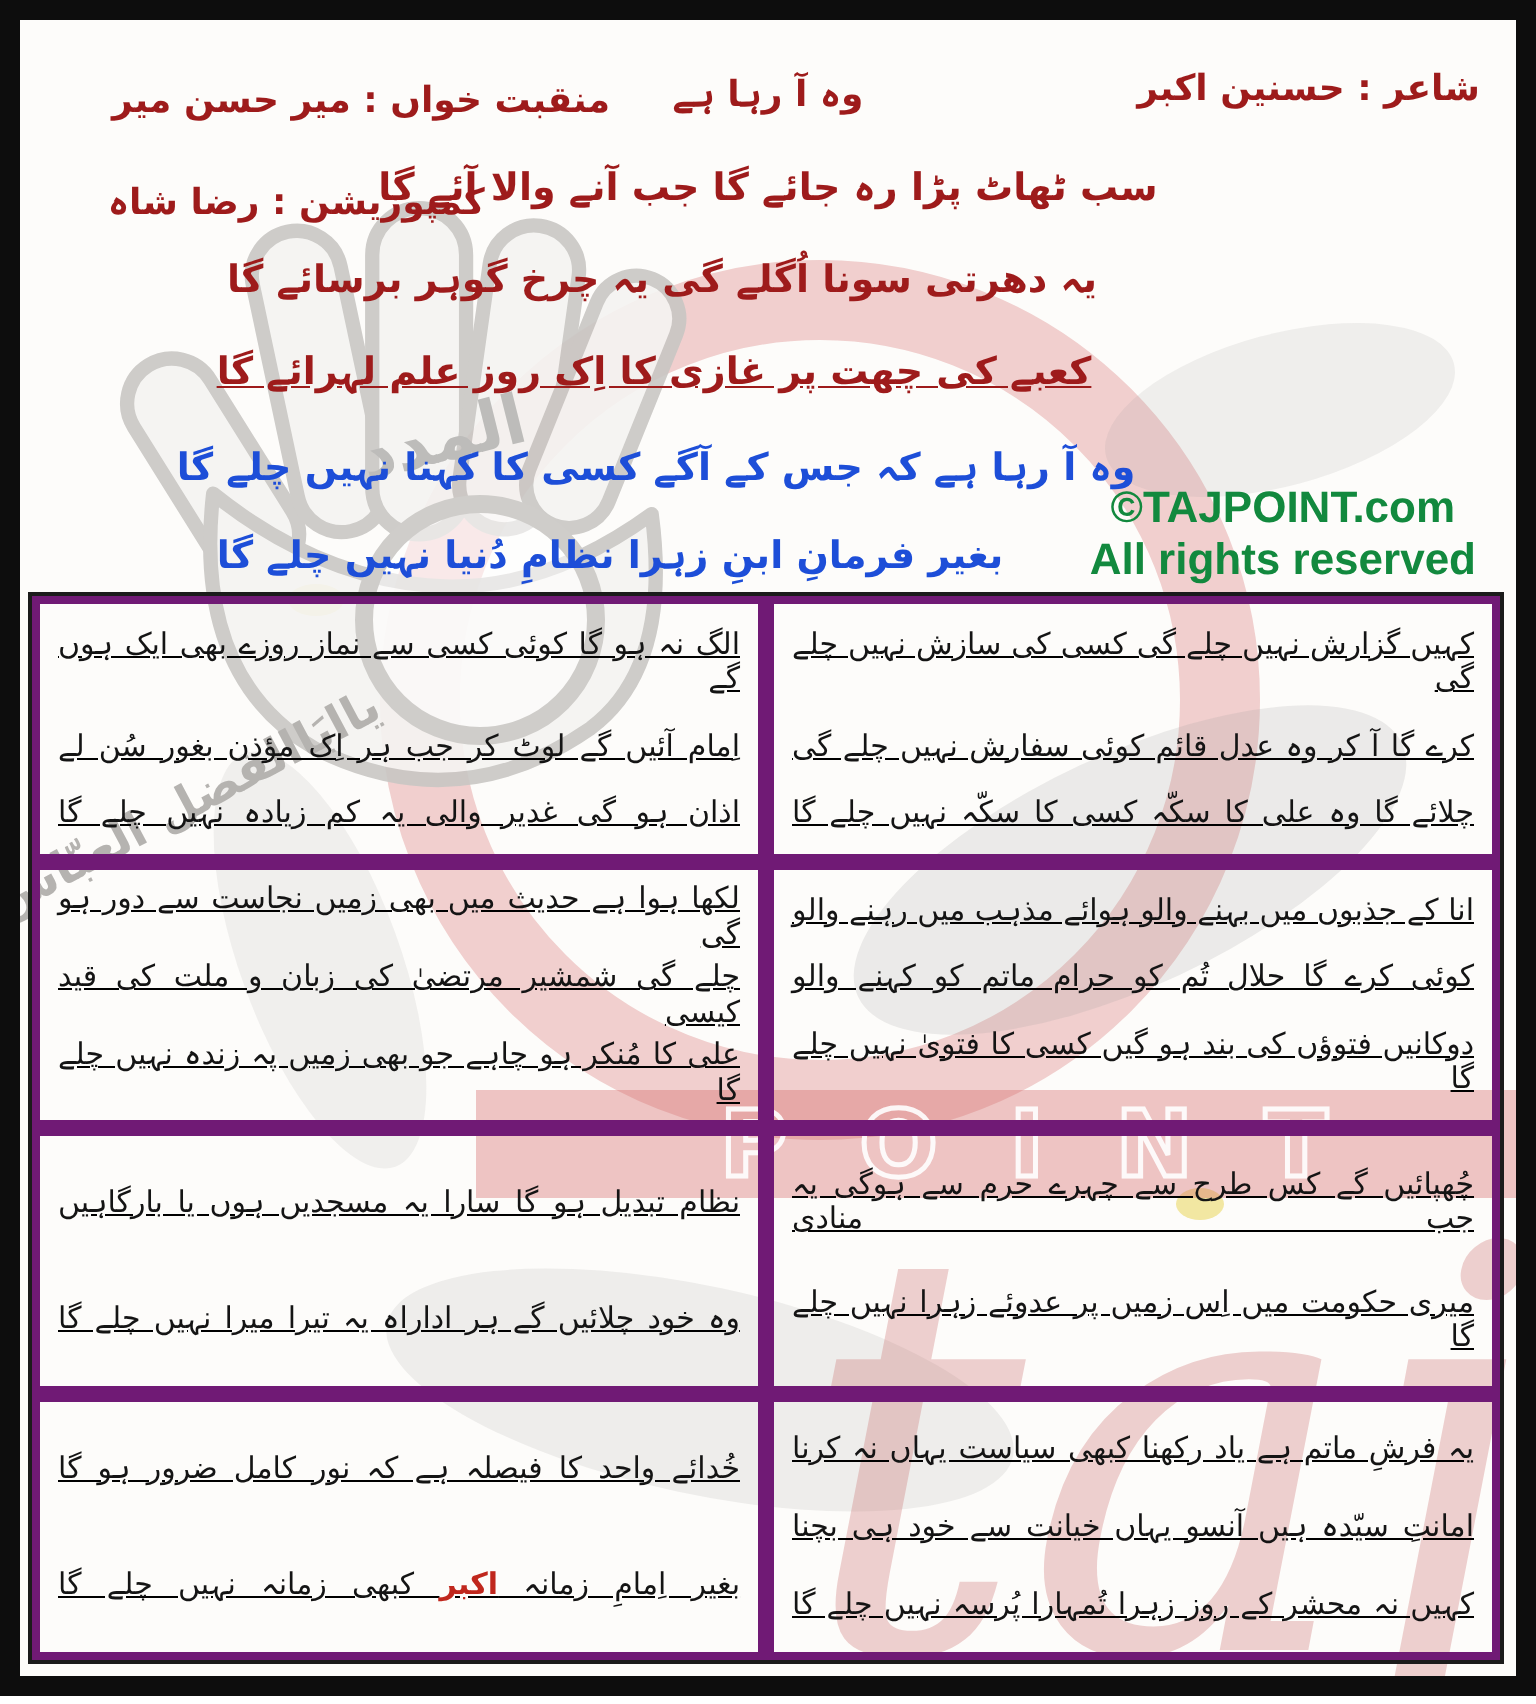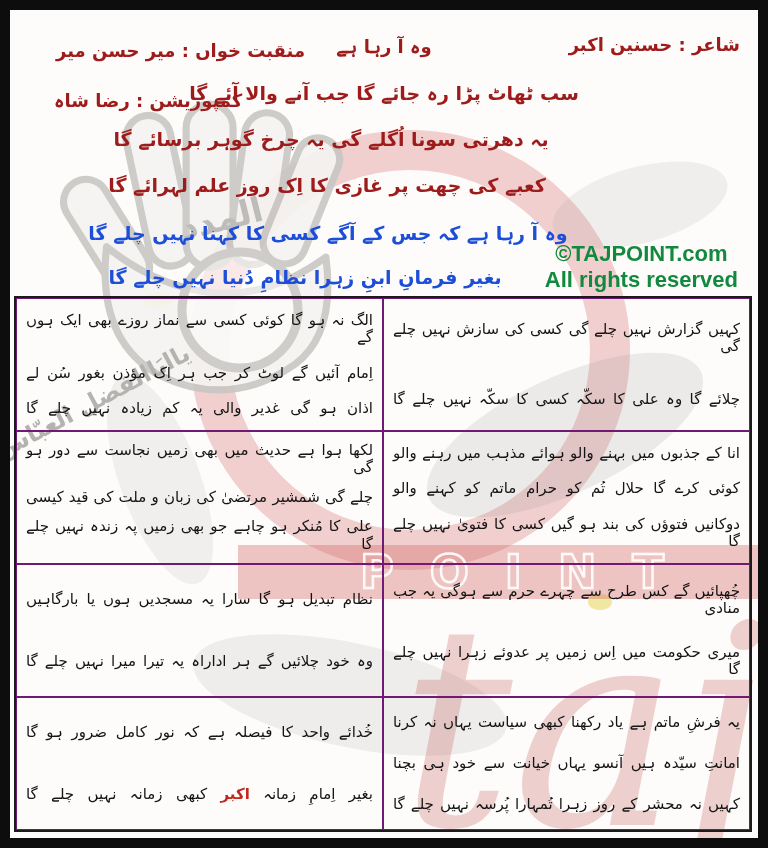--- a/index.html
+++ b/index.html
@@ -21,23 +21,24 @@
     position:absolute;right:20px;top:231px;text-align:center;
     font-family:"Liberation Sans","DejaVu Sans",sans-serif;
     font-size:22px;line-height:26px;color:#12893e;font-weight:bold;
   }
   .ltable{
     position:absolute;left:4px;top:286px;width:738px;height:536px;
     display:grid;grid-template-columns:1fr 1fr;grid-template-rows:1fr 1fr 1fr 1fr;
     direction:rtl;border:2px solid #1b1b1b;box-sizing:border-box;
   }
   .cell{
-    border:1px solid #701a75;box-sizing:border-box;
+    border:4px solid #701a75;box-sizing:border-box;
     padding:4px 9px;display:flex;flex-direction:column;justify-content:space-around;
     overflow:hidden;
+    text-decoration:underline;
   }
   .misra{
     direction:rtl;font-size:15px;color:#141414;line-height:1.15;
     text-align:justify;text-align-last:justify;
   }
   .hl{color:#c0271d;font-weight:bold;}
 </style>
 </head>
 <body>
 
@@ -75,33 +76,34 @@
 
   <div class="layer">
 
     <div class="abs u hdr maroon" style="top:24px;right:18px;">شاعر : حسنین اکبر</div>
     <div class="abs u hdr maroon center" style="top:26px;">وہ آ رہا ہے</div>
     <div class="abs u hdr maroon" style="top:30px;left:46px;text-align:center;">منقبت خواں : میر حسن میر</div>
     <div class="abs u hdr maroon" style="top:80px;left:44px;">کمپوزیشن : رضا شاہ</div>
 
     <div class="abs u poem maroon center" style="top:72px;">سب ٹھاٹ پڑا رہ جائے گا جب آنے والا آئے گا</div>
     <div class="abs u poem maroon" style="top:118px;left:calc(50% - 53px);transform:translateX(-50%);">یہ دھرتی سونا اُگلے گی یہ چرخ گوہر برسائے گا</div>
-    <div class="abs u poem maroon" style="top:164px;left:calc(50% - 57px);transform:translateX(-50%);">کعبے کی چھت پر غازی کا اِک روز علم لہرائے گا</div>
+    <div class="abs u poem maroon" style="top:164px;left:calc(50% - 57px);transform:translateX(-50%);text-decoration:underline;">کعبے کی چھت پر غازی کا اِک روز علم لہرائے گا</div>
     <div class="abs u poem black" style="top:212px;left:calc(50% - 56px);transform:translateX(-50%);">وہ آ رہا ہے کہ جس کے آگے کسی کا کہنا نہیں چلے گا</div>
     <div class="abs u poem black" style="top:256px;left:calc(50% - 79px);transform:translateX(-50%);">بغیر فرمانِ ابنِ زہرا نظامِ دُنیا نہیں چلے گا</div>
 
     <div class="copyright">
       <div>©TAJPOINT.com</div>
       <div>All rights reserved</div>
     </div>
 
     <div class="ltable">
 
       <div class="cell">
         <div class="misra">کہیں گزارش نہیں چلے گی کسی کی سازش نہیں چلے گی</div>
+        <div class="misra">کرے گا آ کر وہ عدل قائم کوئی سفارش نہیں چلے گی</div>
         <div class="misra">چلائے گا وہ علی کا سکّہ کسی کا سکّہ نہیں چلے گا</div>
       </div>
       <div class="cell">
         <div class="misra">الگ نہ ہو گا کوئی کسی سے نماز روزے بھی ایک ہوں گے</div>
         <div class="misra">اِمام آئیں گے لوٹ کر جب ہر اِک مؤذن بغور سُن لے</div>
         <div class="misra">اذان ہو گی غدیر والی یہ کم زیادہ نہیں چلے گا</div>
       </div>
 
       <div class="cell">
         <div class="misra">انا کے جذبوں میں بہنے والو ہوائے مذہب میں رہنے والو</div>

